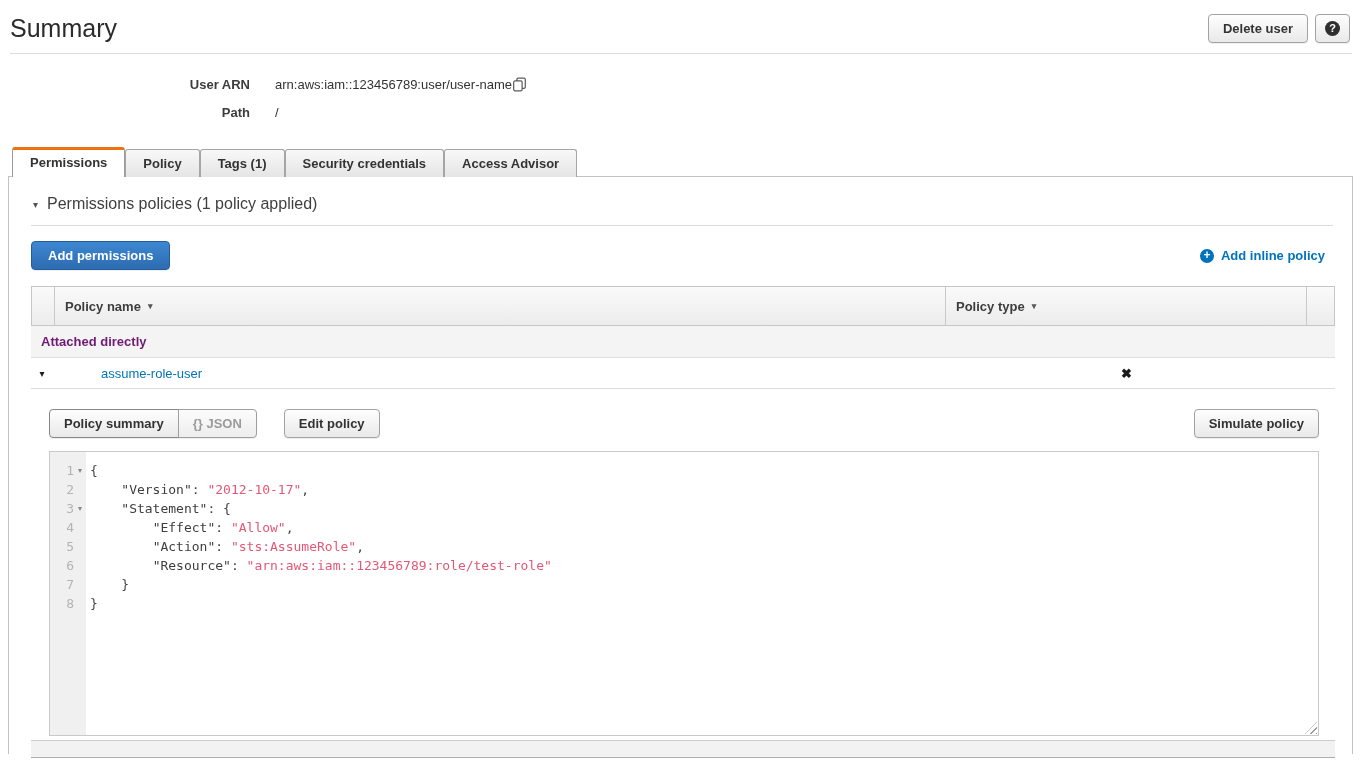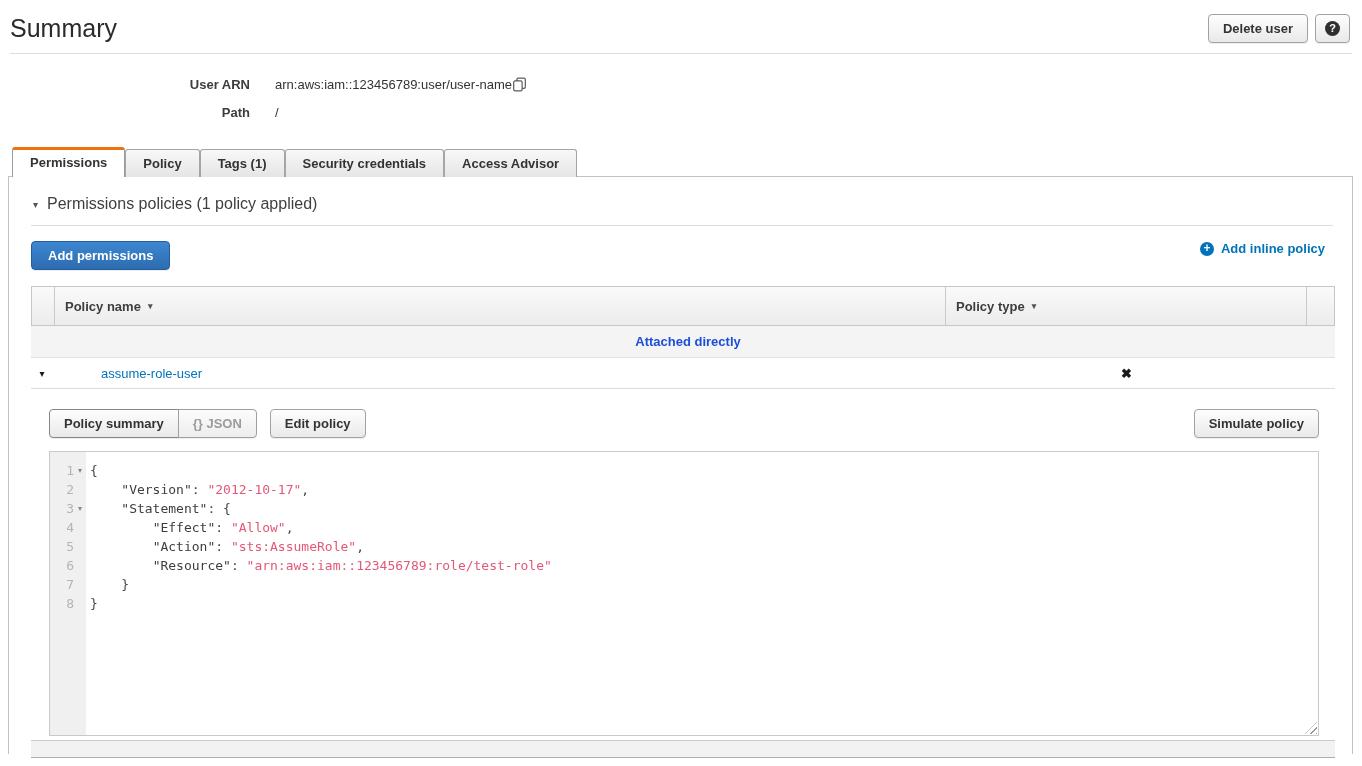--- a/index.html
+++ b/index.html
@@ -40,54 +40,54 @@
   .tab-panel { margin:0 9px 0 8px; border:1px solid #c2c2c2; border-bottom:none;
     height:578px; background:#fff; position:relative; z-index:1; }
   .panel-content { padding:16px 19px 0 22px; }
 
   
   .section-title { font-size:16px; color:#3f3f3f; display:flex; align-items:center;
     padding:2px 0 12px 2px; cursor:pointer; }
   .caret { font-size:10px; color:#555; margin-right:9px; }
   .section-divider { border-bottom:1px solid #ddd; }
 
-  .actions-row { display:flex; justify-content:space-between; align-items:flex-start; margin:15px 0 16px; }
+  .actions-row { display:flex; justify-content:space-between; align-items:center; margin:15px 0 16px; }
   .btn-primary { background:linear-gradient(#3d87d1,#2d6cb0); border:1px solid #235d9f;
     color:#fff; padding:6px 16px; }
   .inline-policy-link { display:flex; align-items:center; gap:7px; color:#0073bb;
     font-size:13px; font-weight:bold; cursor:pointer; margin-right:8px; }
   .plus-circle { display:inline-block; width:14px; height:14px; border-radius:50%;
     background:#0073bb; color:#fff; font-size:12px; font-weight:bold; line-height:13px; text-align:center; }
 
   
   .policy-table { width:1304px; font-size:13px; }
   .table-header { display:grid; grid-template-columns:22px 1fr 361px 28px; height:40px;
     background:linear-gradient(#fafafa,#ececec); border:1px solid #c6c6c6; align-items:stretch; }
   .th { display:flex; align-items:center; padding-left:10px; font-weight:bold; color:#3d3d3d; cursor:pointer; }
   .th + .th { border-left:1px solid #c9c9c9; }
   .sort-arrow { font-size:9px; color:#555; margin-left:7px; }
 
   .group-row { height:32px; line-height:31px; background:#f4f4f4; font-weight:bold;
-    padding-left:10px; border-bottom:1px solid #e0e0e0; color:#1d4ed8;text-align:center; }
+    padding-left:10px; border-bottom:1px solid #e0e0e0; color:#701a75; }
 
   .policy-row { display:grid; grid-template-columns:22px 1fr 361px 28px; height:31px;
     align-items:center; border-bottom:1px solid #dcdcdc; background:#fff; }
   .expander { text-align:center; font-size:10px; color:#1c1c1c; cursor:pointer; }
   .policy-name-cell { padding-left:48px; }
   .policy-link { color:#0073bb; cursor:pointer; text-decoration:none; }
   .policy-type-cell { padding-left:10px; color:#333; }
   .remove-cell { text-align:center; font-size:13px; font-weight:bold; color:#1a1a1a; cursor:pointer; }
 
   
   .expanded-area { padding:20px 16px 4px 18px; background:#fff; }
   .detail-toolbar { display:flex; align-items:center; }
   .seg-btn-left { border-radius:4px 0 0 4px; border-color:#868686; }
   .seg-btn-right { border-radius:0 4px 4px 0; margin-left:-1px; color:#9b9b9b;
     background:linear-gradient(#fcfcfc,#ededed); border-color:#9f9f9f; }
-  .edit-btn { margin-left:13px; }
+  .edit-btn { margin-left:27px; }
   .simulate-btn { margin-left:auto; }
 
   
   .editor { margin-top:13px; height:285px; border:1px solid #c9c9c9; background:#fff;
     display:flex; font-family:"DejaVu Sans Mono", monospace; font-size:13px; position:relative; cursor:text; }
   .editor-gutter { width:36px; background:#f0f0f0; color:#b4b4b4; padding-top:9px; }
   .gut-line { display:flex; justify-content:flex-end; align-items:center; height:19px; }
   .gut-line .fold { width:12px; font-size:8px; color:#888; text-align:center; font-family:"Liberation Sans",sans-serif; }
   .editor-code { padding:9px 0 0 4px; flex:1; }
   .code-line { white-space:pre; height:19px; line-height:19px; }

